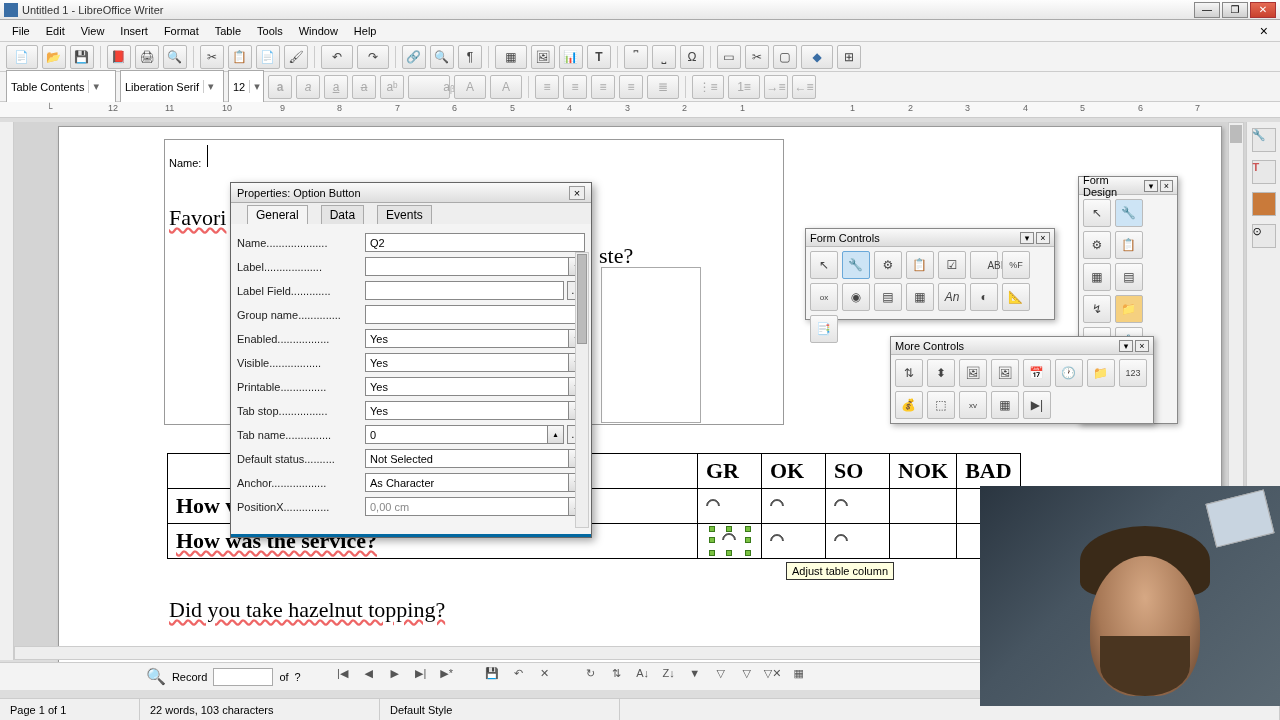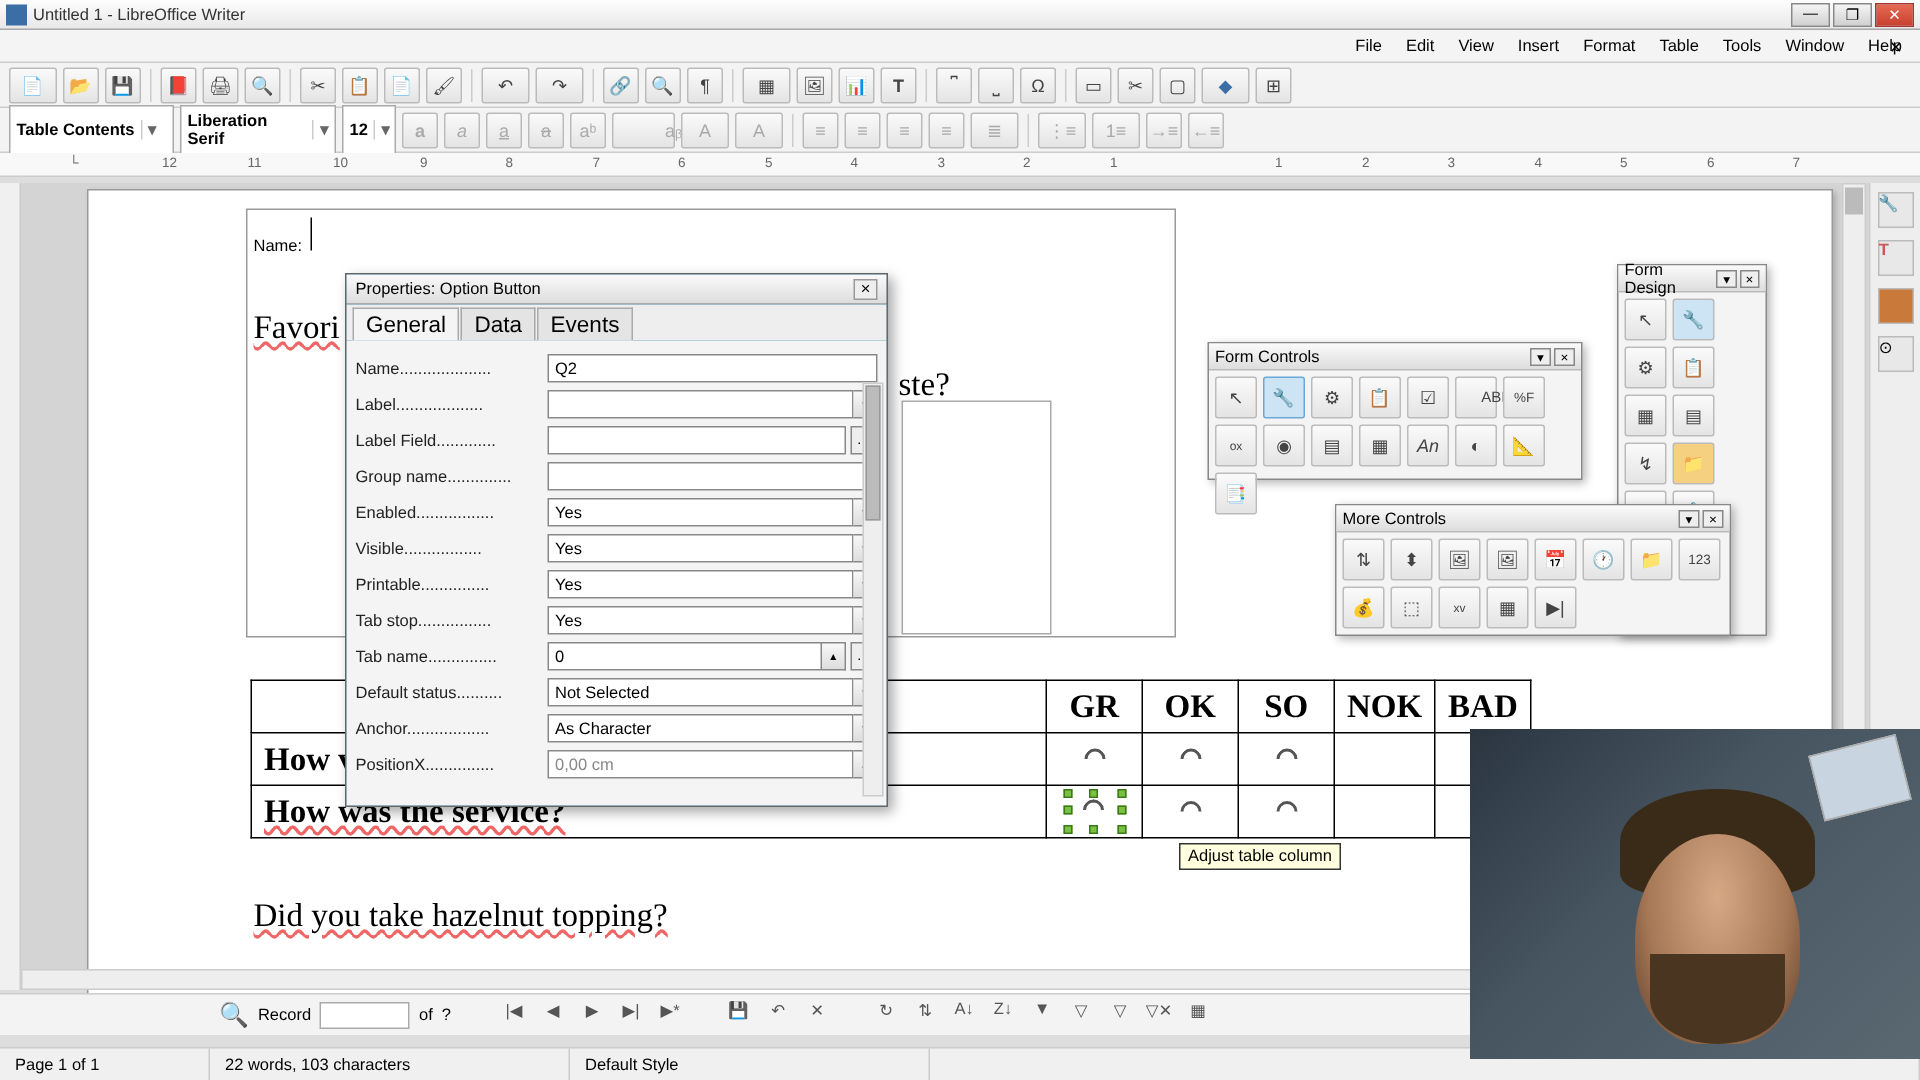--- a/index.html
+++ b/index.html
@@ -7,30 +7,30 @@
 
 
 .titlebar { height: 20px; background: linear-gradient(#fdfdfd,#e8e8e8); border-bottom: 1px solid #aaa; display: flex; align-items: center; padding: 0 4px; }
 .titlebar .doc-icon { width: 14px; height: 14px; background: #3a6ea5; margin-right: 4px; }
 .titlebar .title { flex: 1; color: #333; }
 .winbtns { display: flex; gap: 2px; }
 .winbtn { width: 26px; height: 16px; background: linear-gradient(#f5f5f5,#d0d0d0); border: 1px solid #888; display: flex; align-items: center; justify-content: center; font-size: 10px; }
 .winbtn.close { background: linear-gradient(#e56a54,#c8412e); color: #fff; border-color: #a33; }
 
 
-.menubar { height: 22px; background: #f4f4f4; display: flex; align-items: center; padding: 0 6px; gap: 4px; border-bottom: 1px solid #ccc; position: relative; justify-content: flex-end; }
+.menubar { height: 22px; background: #f4f4f4; display: flex; align-items: center; padding: 0 6px; gap: 4px; border-bottom: 1px solid #ccc; position: relative; }
 .menubar span { padding: 2px 6px; cursor: default; }
 .menubar .xclose { position: absolute; right: 6px; font-size: 14px; }
 
 
 .toolbar { height: 30px; background: #f3f3f3; border-bottom: 1px solid #ccc; display: flex; align-items: center; padding: 0 6px; gap: 4px; }
 .tbtn { width: 24px; height: 24px; background: linear-gradient(#fafafa,#e4e4e4); border: 1px solid #bbb; border-radius: 2px; display: flex; align-items: center; justify-content: center; font-size: 12px; color: #444; }
 .tbtn.dd { width: 32px; }
 .tsep { width: 1px; height: 22px; background: #ccc; margin: 0 2px; }
-.combo { height: 34px; border: 1px solid #aaa; background: #fff; display: flex; align-items: center; padding: 0 4px; font-size: 11px; font-weight: bold; }
+.combo { height: 34px; border: 1px solid #aaa; background: #fff; display: flex; align-items: center; padding: 0 4px; font-size: 11px; }
 .combo .arrow { border-left: 1px solid #ccc; padding-left: 4px; margin-left: 4px; color: #666; }
 
 
 .ruler { height: 16px; background: #f8f8f8; border-bottom: 1px solid #ccc; position: relative; }
 .ruler .num { position: absolute; top: 1px; color: #666; font-size: 9px; }
 
 
 .workspace { position: absolute; top: 122px; left: 0; right: 0; bottom: 60px; background: #d4d4d4; }
 .leftruler { position: absolute; left: 0; top: 0; width: 14px; bottom: 0; background: #f0f0f0; border-right: 1px solid #ccc; }
 .page { position: absolute; left: 58px; top: 4px; width: 1164px; height: 540px; background: #fff; border: 1px solid #999; box-shadow: 2px 2px 4px rgba(0,0,0,0.2); }
@@ -38,21 +38,21 @@
 .vscroll .thumb { position: absolute; top: 2px; left: 1px; right: 1px; height: 18px; background: #bbb; }
 .hscroll { position: absolute; bottom: 0; left: 14px; right: 52px; height: 14px; background: #eee; border: 1px solid #ccc; }
 
 
 .doc-text { position: absolute; font-family: "Liberation Serif", "Times New Roman", serif; color: #000; }
 .doc-text.big { font-size: 22px; }
 .doc-text.underline { text-decoration: underline wavy #e66; }
 
 
 .doc-table { position: absolute; border-collapse: collapse; }
-.doc-table td, .doc-table th { border: 1px solid #000; padding: 4px 8px; font-family: "Times New Roman", serif; font-size: 22px; text-align: center; }
+.doc-table td, .doc-table th { border: 1px solid #000; padding: 4px 8px; font-family: "Times New Roman", serif; font-size: 22px; text-align: left; }
 .doc-table th.q { text-align: left; width: 530px; }
 .doc-table td.cell { width: 64px; }
 .radio-circle { width: 14px; height: 14px; border: 2px solid #555; border-radius: 50% 50% 0 50%; display: inline-block; border-right-color: transparent; border-bottom-color: transparent; transform: rotate(45deg); }
 
 
 .sel-box { position: absolute; width: 36px; height: 24px; }
 .sel-handle { position: absolute; width: 6px; height: 6px; background: #7ac142; border: 1px solid #3a7a1a; }
 
 
 .panel { position: absolute; background: #f4f4f4; border: 1px solid #888; box-shadow: 2px 2px 6px rgba(0,0,0,0.3); }
@@ -61,21 +61,21 @@
 .panel .phead .pbtn { width: 14px; height: 12px; border: 1px solid #888; background: #eee; margin-left: 2px; font-size: 9px; text-align: center; line-height: 10px; }
 .panel .pbody { padding: 4px; display: flex; flex-wrap: wrap; gap: 4px; }
 .panel .pbody .tbtn { width: 28px; height: 28px; }
 
 
 .dialog { position: absolute; background: #0369a1; border: 1px solid #666; box-shadow: 3px 3px 8px rgba(0,0,0,0.35); }
 .dialog .dhead { height: 20px; background: linear-gradient(#fafafa,#ddd); border-bottom: 1px solid #aaa; display: flex; align-items: center; padding: 0 6px; }
 .dialog .dhead .spacer { flex: 1; }
 .dialog .dhead .xb { width: 16px; height: 14px; border: 1px solid #999; background: #eee; text-align: center; line-height: 12px; }
 .dialog .tabs { display: flex; background: #eee; padding-top: 2px; padding-left: 4px; }
-.dialog .tab { padding: 2px 8px; border: 1px solid #aaa; border-bottom: none; background: #e4e4e4; margin-right: 1px; font-size: 15px; }
+.dialog .tab { padding: 2px 8px; border: 1px solid #aaa; border-bottom: none; background: #e4e4e4; margin-right: 1px; font-size: 12px; margin-left: 12px; }
 .dialog .tab.active { background: #f4f4f4; }
 .dialog .dbody { padding: 8px 6px; background: #f4f4f4; position: relative; }
 .drow { display: flex; align-items: center; margin-bottom: 3px; height: 21px; }
 .drow .lbl { width: 128px; font-size: 11px; color: #222; overflow: hidden; white-space: nowrap; }
 .drow .inp { flex: 1; height: 19px; border: 1px solid #888; background: #fff; padding: 0 4px; font-size: 11px; display: flex; align-items: center; }
 .drow .dd { width: 16px; height: 19px; border: 1px solid #888; border-left: none; background: linear-gradient(#f8f8f8,#ddd); text-align: center; line-height: 17px; font-size: 8px; }
 .drow .extra { width: 18px; height: 19px; border: 1px solid #888; background: #eee; margin-left: 3px; text-align: center; line-height: 17px; font-size: 10px; }
 .dialog .vscroll2 { position: absolute; right: 2px; top: 28px; bottom: 6px; width: 14px; background: #eee; border: 1px solid #ccc; }
 .dialog .vscroll2 .thumb { width: 10px; margin: 1px auto; height: 90px; background: #bbb; border: 1px solid #999; }
 

